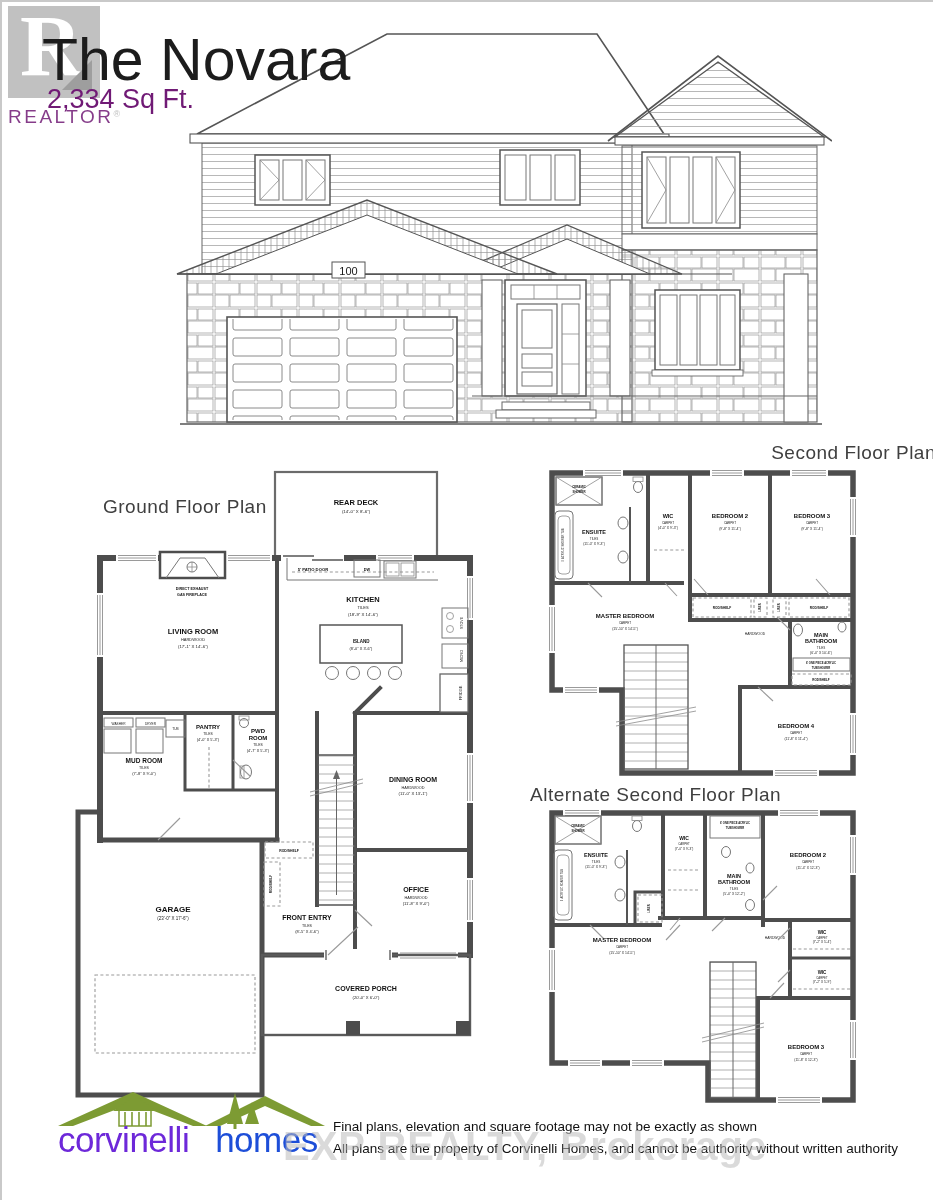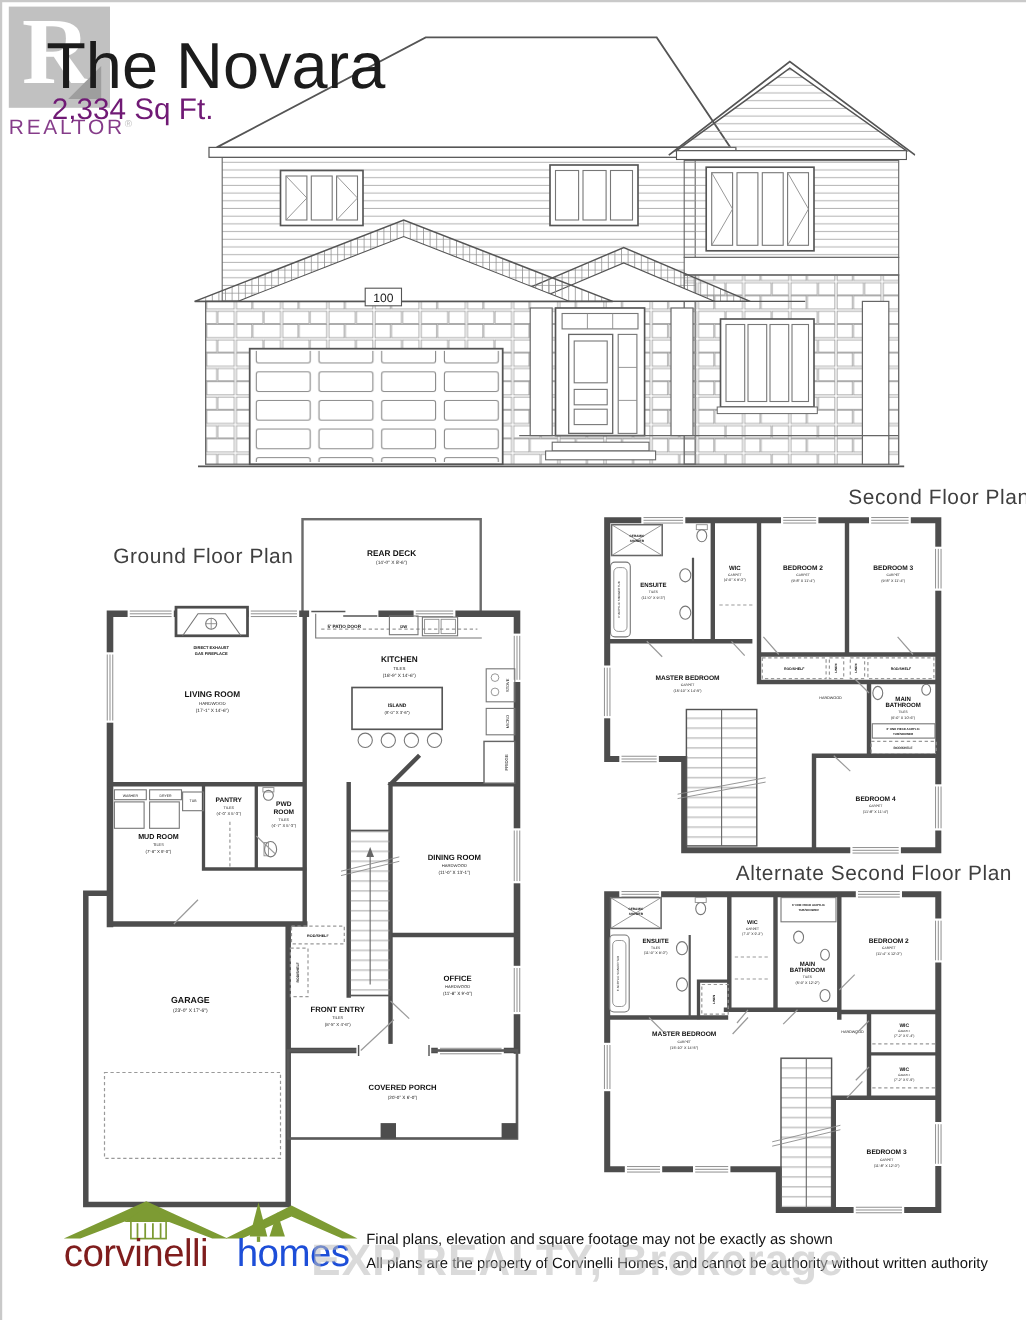--- a/index.html
+++ b/index.html
@@ -468,21 +468,21 @@
     </g>
 
     <g>
       <rect x="94" y="180" width="64" height="124" fill="url(#pat-tread-2)" stroke="#555" stroke-width="1.3"></rect>
       <path d="M126,180 V304" stroke="#666" stroke-width="1"></path>
       <path d="M86,257 L166,242 M86,261 L166,246" class="vthin"></path>
     </g>
     <path class="leaf" d="M178,130 L164,114 M300,130 L286,114"></path>
   </svg>
 
-  <div class="abs plan-title" style="left:530px;top:784px;width:390px;text-align:right">Alternate Second Floor Plan</div>
+  <div class="abs plan-title" style="left:530px;top:784px;width:390px;text-align:left">Alternate Second Floor Plan</div>
 
   <svg class="abs" style="left:530px;top:810px" width="390" height="300" viewBox="0 0 390 300">
     <defs>
       <pattern id="pat-tread-a" width="12" height="9" patternUnits="userSpaceOnUse">
         <path d="M0,8 H12" stroke="#9a9a9a" stroke-width=".8"></path>
       </pattern>
     </defs>
 
     <path class="wall" stroke-width="5.5" d="M22,3 H323 M22,3 V253 M323,3 V290 M22,253 H178 M178,253 V290 M178,290 H323"></path>
     <path class="wall" stroke-width="4" d="M22,115 H130 M133,3 V108 M175,3 V108 M233,3 V115 M130,108 H233 M233,110 H323 M260,110 V188 M228,188 H323 M228,188 V290"></path>
@@ -621,21 +621,21 @@
       <polygon points="58,23 80,8 102,23" fill="#7d9b33"></polygon>
       <path d="M70,24 V38 M77,24 V38 M84,24 V38 M91,24 V38" stroke="#7d9b33" stroke-width="1.6"></path>
     </g>
     <g>
       <polygon points="172,36 180,5 188,36" fill="#7d9b33"></polygon>
       <polygon points="190,36 197,14 204,36" fill="#7d9b33"></polygon>
       <rect x="178.5" y="36" width="3" height="5" fill="#7d9b33"></rect>
     </g>
   </svg>
   <div class="abs" style="left:58px;top:1120px;font-size:35px;letter-spacing:-.5px;z-index:2">
-    <span style="color:#7f1d1d">corvinelli</span><span style="color:#1d4ed8;margin-left:26px">homes</span>
+    <span style="color:#6d28d9">corvinelli</span><span style="color:#1d4ed8;margin-left:26px">homes</span>
   </div>
 
   <div class="abs" style="left:283px;top:1124px;font-size:40px;font-weight:700;letter-spacing:1px;color:#bdbdbd;opacity:.55;z-index:3;white-space:nowrap">EXP REALTY, Brokerage</div>
 
   <div class="abs" style="left:333px;top:1116px;width:598px;font-size:13.5px;line-height:22px;color:#111;z-index:2">
     <div>Final plans, elevation and square footage may not be exactly as shown</div>
     <div>All plans are the property of Corvinelli Homes, and cannot be authority without written authority</div>
   </div>
 
 </div>

